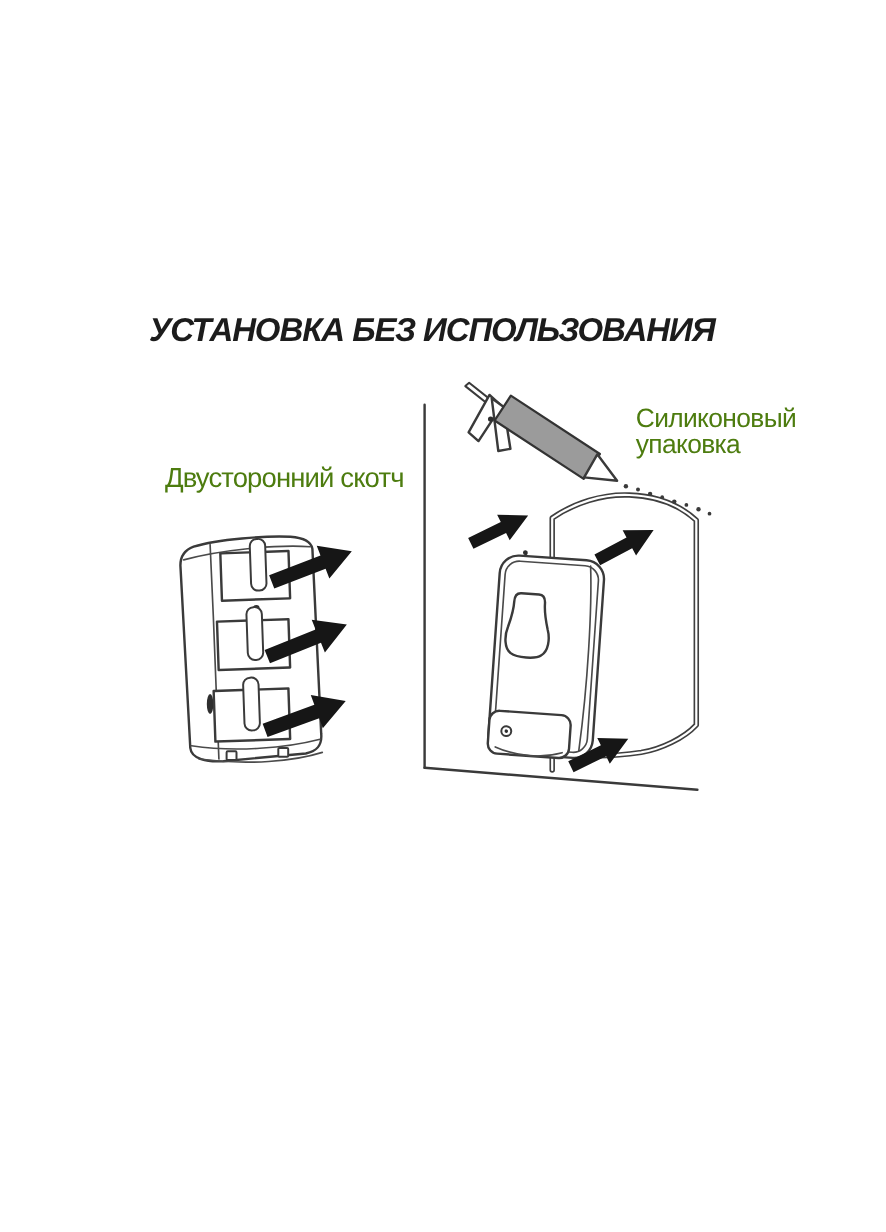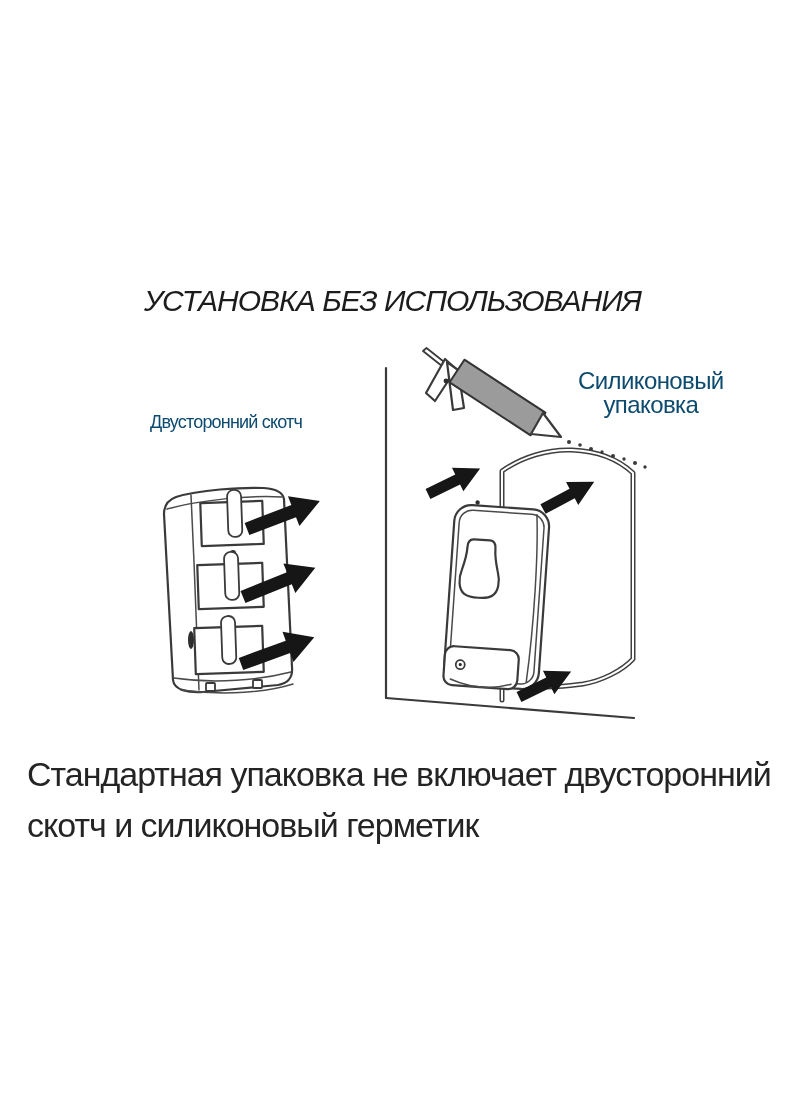--- a/index.html
+++ b/index.html
@@ -9,41 +9,40 @@
     height: 1120px;
     background: #ffffff;
     overflow: hidden;
     font-family: "Liberation Sans", "DejaVu Sans", sans-serif;
     color: #222222;
   }
   .title {
     position: absolute;
     left: 0; right: 20px; top: 283px;
     text-align: center;
-    font-weight: normal;
+    font-weight: bold;
     font-style: italic;
     font-size: 30px;
     line-height: 35px;
     letter-spacing: -1px;
     color: #1c1c1c;
     white-space: nowrap;
   }
   .label {
     position: absolute;
-    color: #0c4a6e;
+    color: #4d7c0f;
     white-space: nowrap;
-    text-align: center;
   }
   .label-sealant {
     left: 578px; top: 369px;
     font-size: 24px; line-height: 24px; letter-spacing: -0.6px;
   }
   .label-tape {
-    left: 150px; top: 410px;
-    font-size: 18px; line-height: 25px; letter-spacing: -0.8px;
+    left: 150px; top: 423px;
+    font-size: 25px; line-height: 25px; letter-spacing: -0.8px;
   }
   .footnote {
     position: absolute;
     left: 27px; top: 749px;
     font-size: 34px;
     line-height: 51px;
     letter-spacing: -1px;
     color: #242424;
     white-space: nowrap;
   }
@@ -73,24 +72,20 @@
 
   <div class="label label-sealant">
     <div>Силиконовый</div>
     <div>упаковка</div>
   </div>
 
   <div class="label label-tape">
     <div>Двусторонний скотч</div>
   </div>
 
-  <div class="footnote">
-    <div>Стандартная упаковка не включает двусторонний</div>
-    <div>скотч и силиконовый герметик</div>
-  </div>
 
   <svg class="diagram" viewBox="0 0 805 1120" aria-hidden="true">
     <defs>
       <path id="arrow-lg" d="M0,-6.5 L50,-6.5 L50,-16 L78,0 L50,16 L50,6.5 L0,6.5 Z"></path>
       <path id="arrow-sm" d="M0,-5.5 L33,-5.5 L33,-13 L58,0 L33,13 L33,5.5 L0,5.5 Z"></path>
     </defs>
 
     <g>
       <path class="ln" d="M386,368 L386,698"></path>
       <path class="ln" d="M386,698 L634,718"></path>

